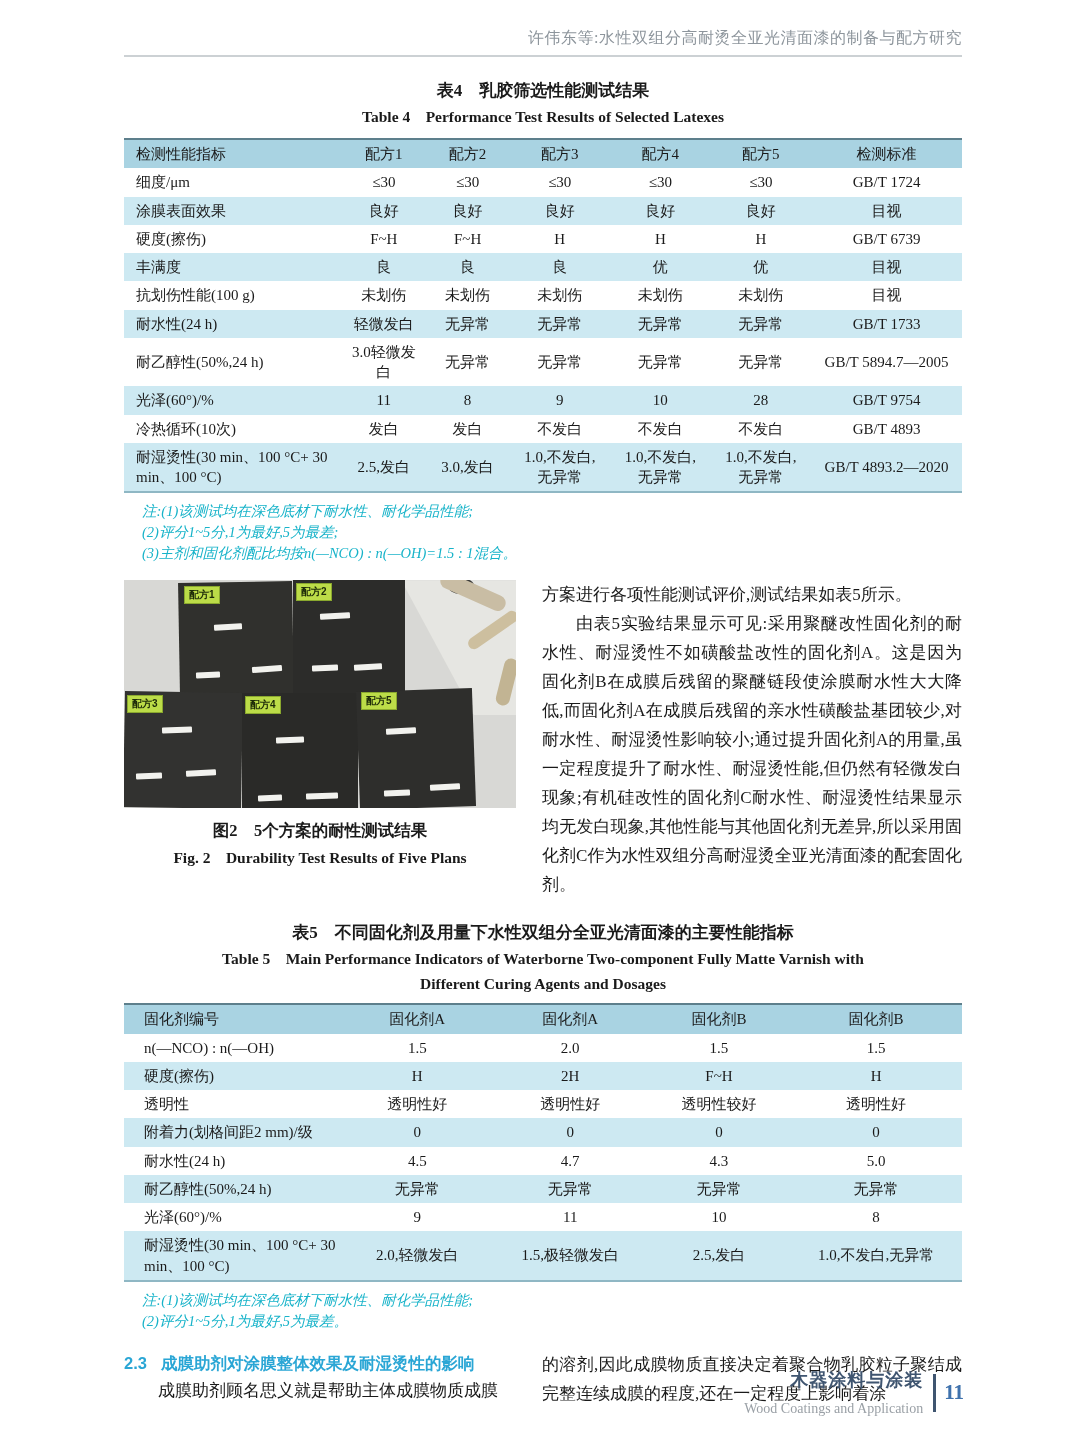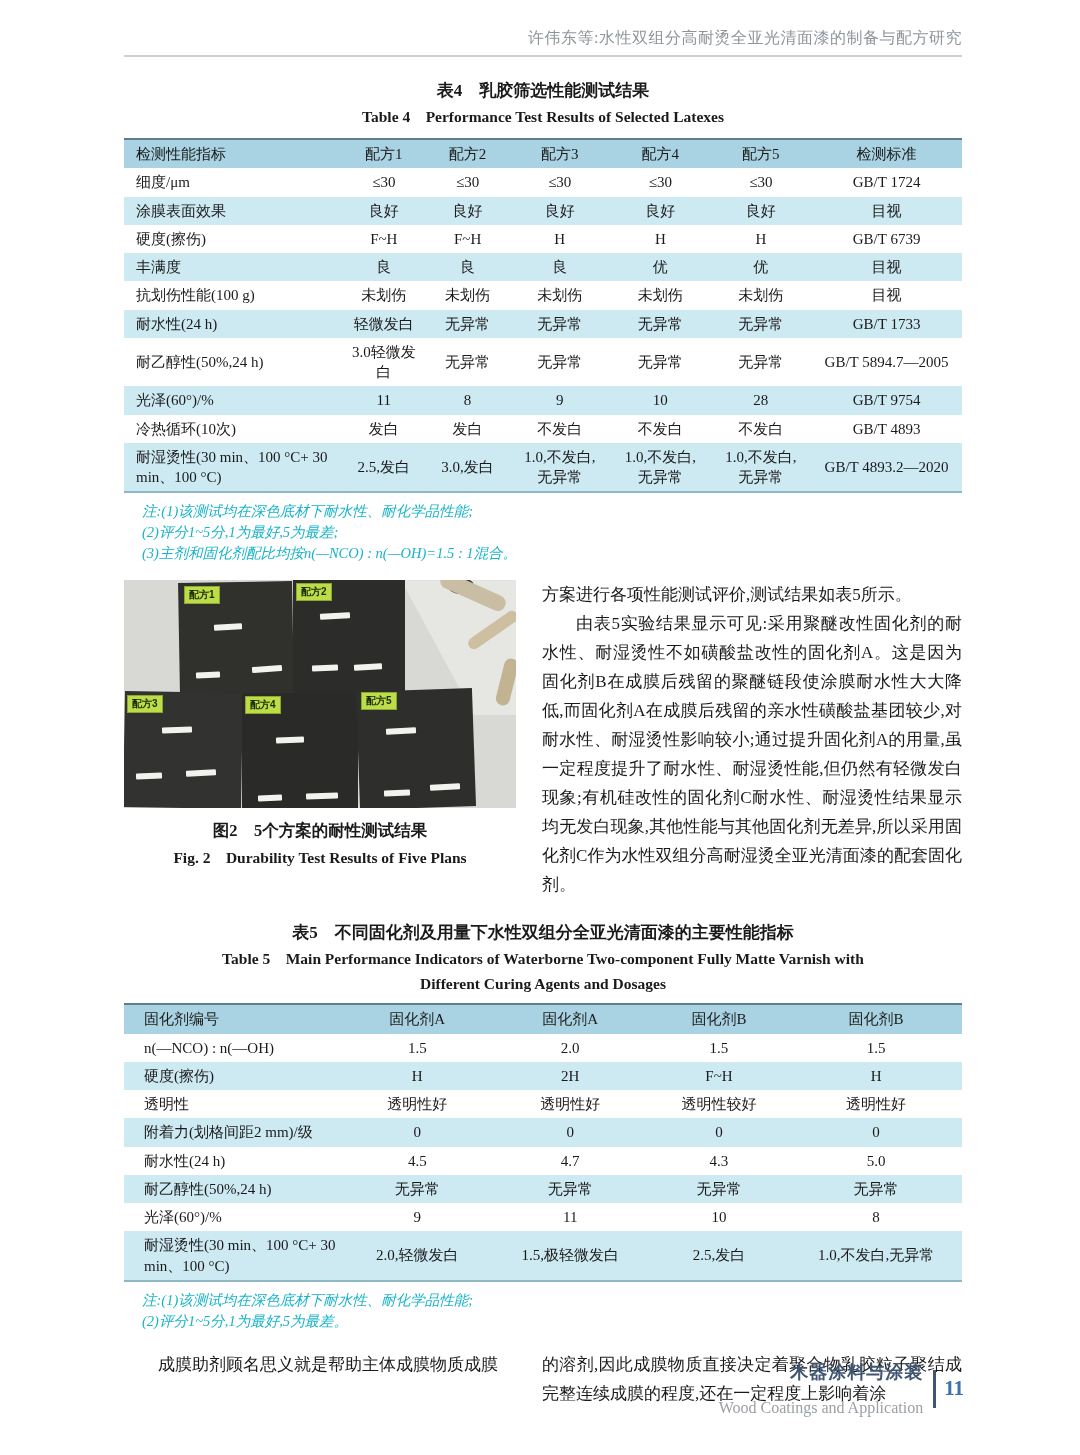--- a/index.html
+++ b/index.html
@@ -147,21 +147,21 @@
   }
   .sec-num { margin-right: 14px; }
 
   
   .footer {
     position: absolute; right: 116px; bottom: 38px;
     display: flex; align-items: center;
   }
   .brand { text-align: right; }
   .brand-zh { color: #3f5570; font-weight: bold; font-size: 18px; letter-spacing: 1px; }
-  .brand-en { color: #9aa0a6; font-size: 16px; margin-top: 15px; }
+  .brand-en { color: #9aa0a6; font-size: 14px; margin-top: 9px; }
   .footer-bar { width: 3px; height: 38px; background: #3f5570; margin: 0 8px 0 10px; }
   .page-num { color: #3f72ad; font-size: 21px; font-weight: bold; }
 </style>
 </head>
 <body>
 
 <div class="page">
 
   <div class="content">
     <div class="running-head">许伟东等:水性双组分高耐烫全亚光清面漆的制备与配方研究</div>
@@ -399,20 +399,23 @@
         </tbody>
     </table>
 
     <div class="notes">
         <div>注:(1)该测试均在深色底材下耐水性、耐化学品性能;</div>
         <div>(2)评分1~5分,1为最好,5为最差。</div>
       </div>
 
     <div class="two-col">
       <div class="col-l">
+        <div class="sec-heading">
+          <span class="sec-num">2.3</span><span>成膜助剂对涂膜整体效果及耐湿烫性的影响</span>
+        </div>
         <p class="body-par indent">成膜助剂顾名思义就是帮助主体成膜物质成膜</p>
       </div>
       <div class="col-r">
         <p class="body-par">的溶剂,因此成膜物质直接决定着聚合物乳胶粒子聚结成完整连续成膜的程度,还在一定程度上影响着涂</p>
       </div>
     </div>
   </div>
 
   <div class="footer">
     <div class="brand">

